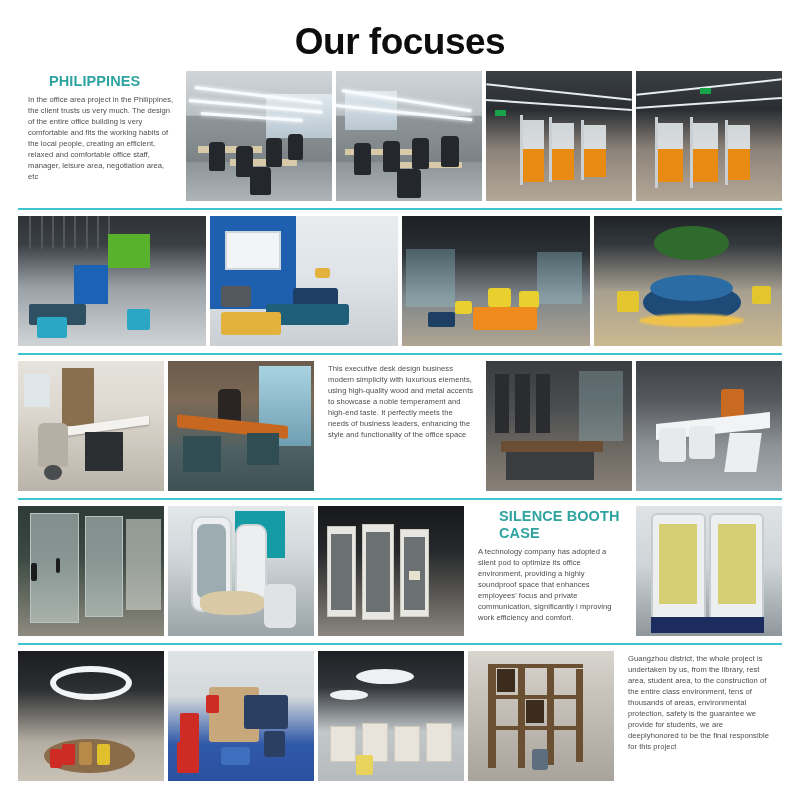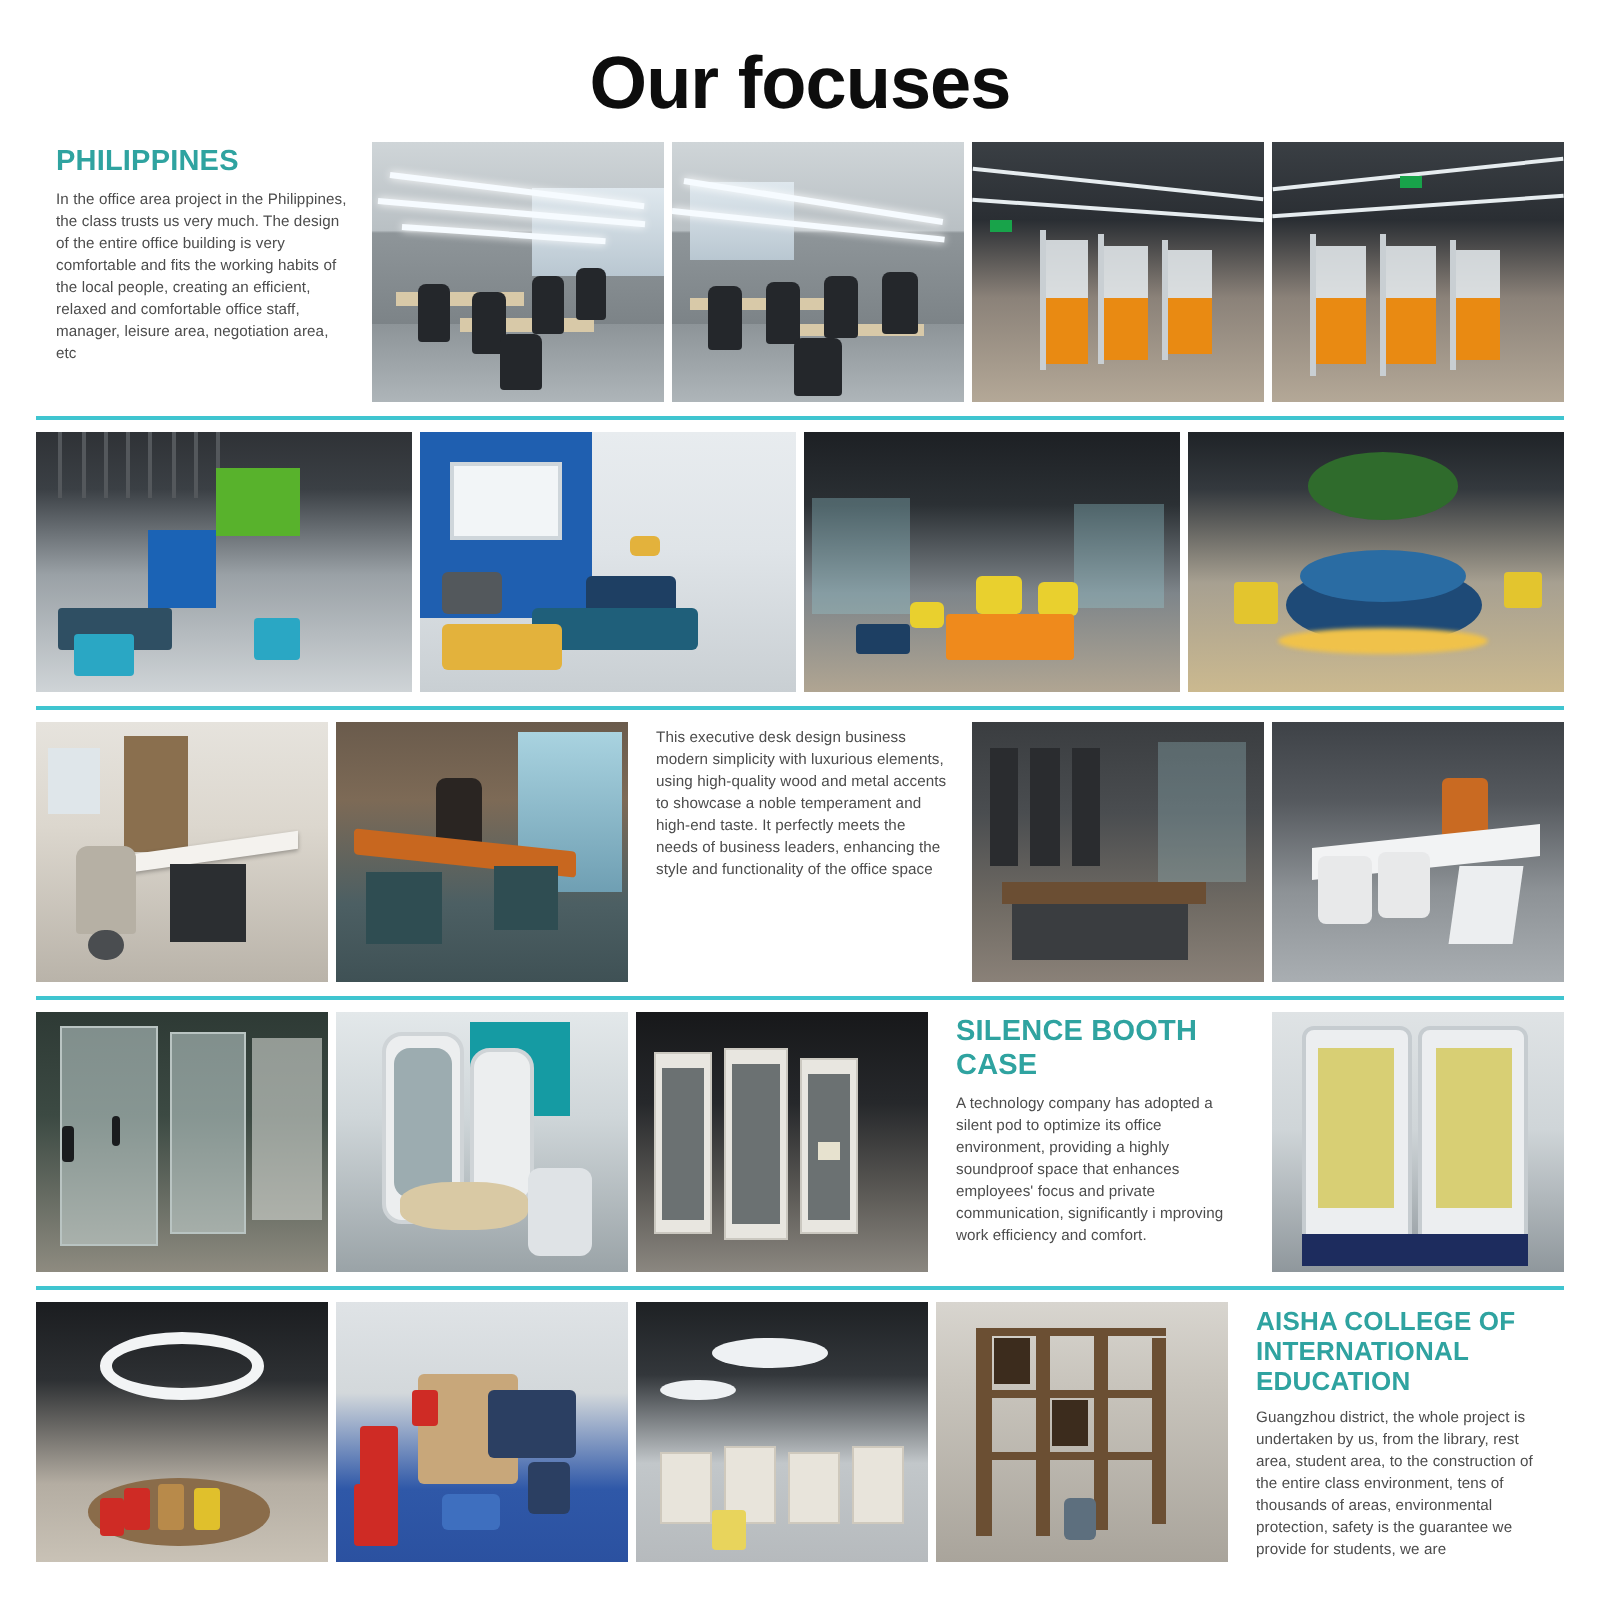--- a/index.html
+++ b/index.html
@@ -49,20 +49,21 @@
     background: #fff;
   }
   .txt h3 {
     color: #2fa3a0;
     font-size: 14.5px;
     font-weight: bold;
     line-height: 1.18;
     letter-spacing: 0.1px;
     margin-bottom: 4px;
     text-transform: uppercase;
+    margin-left: 21px;
   }
   .txt p {
     color: #4c4c4c;
     font-size: 7.6px;
     line-height: 1.45;
     letter-spacing: 0.05px;
   }
   .txt.small h3 { font-size: 13px; }
 
   
@@ -190,21 +191,21 @@
 
 <div class="page">
 
   <div class="page-title">Our focuses</div>
 
   <div class="rows">
 
     <div class="row">
       <div class="cell txt">
         <h3>PHILIPPINES</h3>
-        <p>In the office area project in the Philippines, the class trusts us very much. The design of the entire office building is very comfortable and fits the working habits of the local people, creating an efficient, relaxed and comfortable office staff, manager, leisure area, negotiation area, etc</p>
+        <p>In the office area project in the Philippines, the client trusts us very much. The design of the entire office building is very comfortable and fits the working habits of the local people, creating an efficient, relaxed and comfortable office staff, manager, leisure area, negotiation area, etc</p>
       </div>
       <div class="cell photo">
         <div class="ph of1">
           <i class="sky"></i>
           <i class="strip" style="left:6%;top:12%;width:88%;transform:rotate(7deg)"></i>
           <i class="strip" style="left:2%;top:22%;width:92%;transform:rotate(5deg)"></i>
           <i class="strip" style="left:10%;top:32%;width:70%;transform:rotate(4deg)"></i>
           <i class="floor"></i>
           <i class="desk" style="left:8%;top:58%;width:44%;height:5%"></i>
           <i class="desk" style="left:30%;top:68%;width:46%;height:5%"></i>
@@ -455,19 +456,18 @@
           <i class="shelf" style="left:74%;top:14%;width:5%;height:72%"></i>
           <i class="shelf" style="left:14%;top:10%;width:65%;height:3%"></i>
           <i class="shelf" style="left:14%;top:34%;width:65%;height:3%"></i>
           <i class="shelf" style="left:14%;top:58%;width:65%;height:3%"></i>
           <i class="bk" style="left:20%;top:14%;width:12%;height:18%"></i>
           <i class="bk" style="left:40%;top:38%;width:12%;height:18%"></i>
           <i class="stool" style="left:44%;top:76%;width:11%;height:16%"></i>
         </div>
       </div>
       <div class="cell txt small">
-        <h3>AISHA COLLEGE OF INTERNATIONAL EDUCATION</h3>
         <p>Guangzhou district, the whole project is undertaken by us, from the library, rest area, student area, to the construction of the entire class environment, tens of thousands of areas, environmental protection, safety is the guarantee we provide for students, we are deeplyhonored to be the final responsible for this project</p>
       </div>
     </div>
 
   </div>
 </div>
 
 </body></html>

